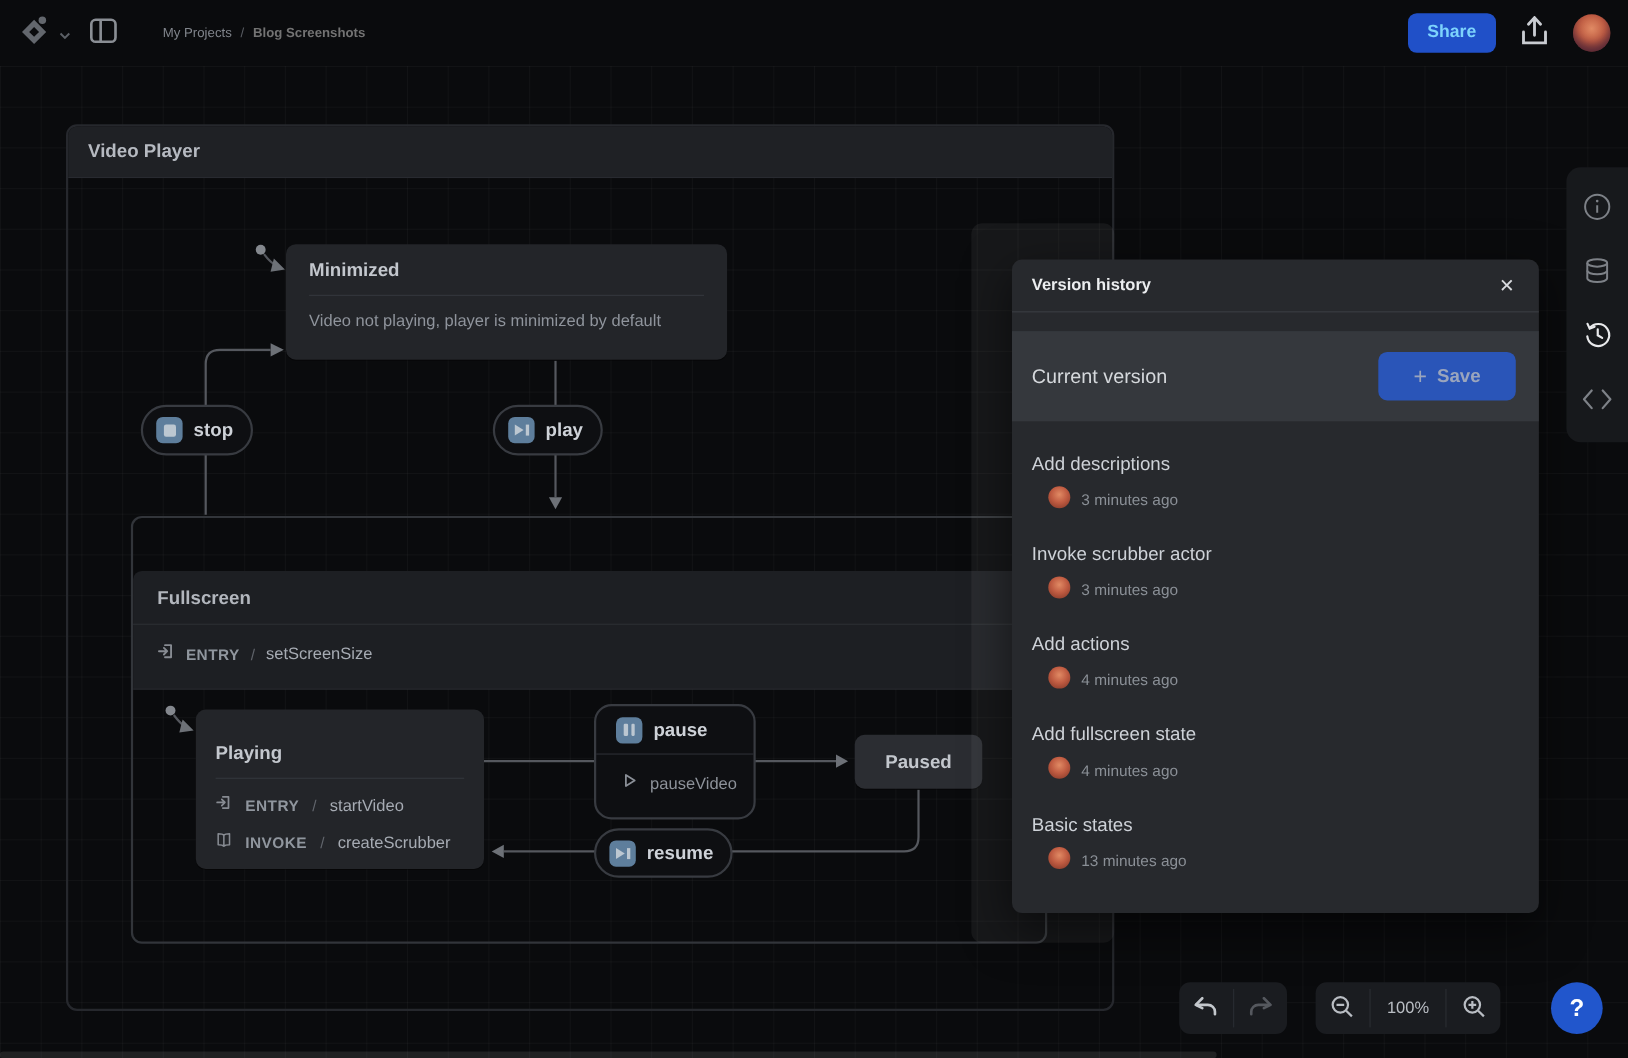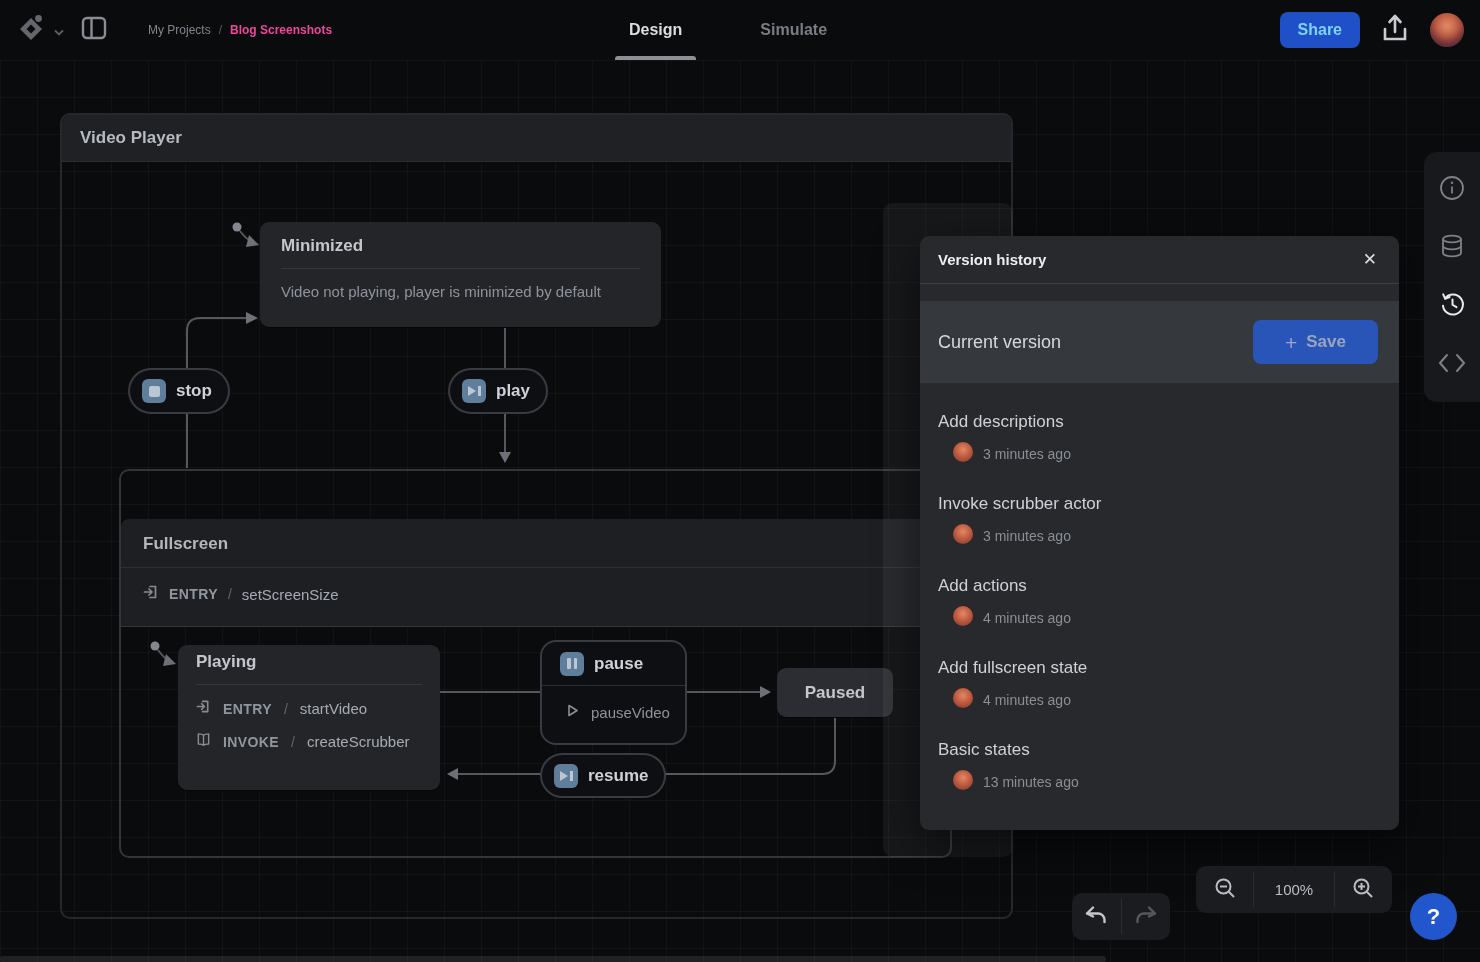--- a/index.html
+++ b/index.html
@@ -19,21 +19,21 @@
     background-size:37px 37px;
     z-index:0;
   }
   
   .topbar{ position:absolute; left:0; top:0; width:1480px; height:60px; z-index:10; }
   .logo-group{ position:absolute; left:16px; top:12px; display:flex; align-items:center; gap:6px; cursor:pointer;}
   .sidebar-toggle{ position:absolute; left:80px; top:16px; width:28px; height:28px; display:flex; align-items:center; justify-content:center; cursor:pointer;}
   .breadcrumb{ position:absolute; left:148px; top:0; height:60px; display:flex; align-items:center; gap:8px; font-size:12px;}
   .breadcrumb .crumb-section{ color:#81858c; }
   .breadcrumb .crumb-sep{ color:#5a5e64; }
-  .breadcrumb .crumb-page{ color:#ec4899; font-weight:600; }
+  .breadcrumb .crumb-page{ color:#737373; font-weight:600; }
   .tabs{ position:absolute; left:615px; top:0; height:60px; display:flex; gap:50px; }
   .tab{ position:relative; display:flex; align-items:center; font-size:16px; font-weight:700; color:#787d84; cursor:pointer; padding:0 14px;}
   .tab.active{ color:#dadde1; }
   .tab.active::after{ content:""; position:absolute; left:0; right:0; bottom:0; height:4px; border-radius:3px 3px 0 0; background:#8d9196; }
   .topbar-right{ position:absolute; right:16px; top:12px; display:flex; align-items:center; gap:22px; }
   .share-btn{ background:#2050c8; color:#7dd3fc; font-size:16px; font-weight:600; border:none; border-radius:8px; padding:9px 18px; cursor:pointer; font-family:inherit;}
   .upload-btn{ background:none; border:none; cursor:pointer; display:flex; }
   .avatar{ width:34px; height:34px; border-radius:50%; background:radial-gradient(circle at 50% 38%, #e08a64 0%, #c05c42 45%, #7e3425 100%); box-shadow: inset 0 -6px 8px rgba(40,20,60,.55); cursor:pointer;}
   
   .canvas{ position:absolute; inset:0; z-index:1; }
@@ -48,21 +48,21 @@
   .minimized-card .card-divider{ margin-top:12px; }
   .card-desc{ font-size:15px; color:#8f949c; margin-top:14px; }
   .fullscreen-card{ position:absolute; left:119px; top:469px; width:833px; height:389px; border:2px solid #32353a; border-radius:10px; z-index:3;}
   .fullscreen-top{ height:108px; background:#1d1f23; border-radius:8px 8px 0 0; border-bottom:1px solid #32353a; padding:15px 22px 0;margin-top:48px;}
   .fullscreen-top .card-title{ color:#b2b6bd; }
   .fullscreen-top .card-divider{ margin:13px -22px 0; background:#2c2f34;}
   .action-row{ display:flex; align-items:center; gap:10px; margin-top:16px; }
   .kw{ font-size:14px; font-weight:700; color:#90969e; letter-spacing:.4px;}
   .kw-sep{ font-size:14px; color:#61656c; }
   .kw-act{ font-size:15px; color:#a6abb3; }
-  .playing-card{ left:178px; top:645px; width:262px; height:145px; padding:7px 18px 0;}
+  .playing-card{ left:178px; top:645px; width:262px; height:145px; padding:30px 18px 0;}
   .playing-card .card-divider{ margin-top:12px; }
   .playing-card .action-row{ margin-top:14px; gap:12px;}
   .paused-card{ left:777px; top:668px; width:116px; height:49px; display:flex; align-items:center; justify-content:center; background:#2b2d32;}
   .event-pill{ position:absolute; background:#0e0f12; border:2px solid #383b41; border-radius:23px; display:flex; align-items:center; gap:10px; padding:0 16px 0 12px; height:46px; z-index:3;}
   .event-label{ font-size:17px; font-weight:600; color:#ced2d8; }
   .evt-icon{ width:24px; height:24px; border-radius:6px; background:#5e7e9c; display:flex; align-items:center; justify-content:center; flex:none;}
   .stop-pill{ left:128px; top:368px; }
   .play-pill{ left:448px; top:368px;align-items:center; }
   .resume-pill{ left:540px; top:753px; height:45px; }
   .pause-card{ position:absolute; left:540px; top:640px; width:147px; height:105px; background:#0e0f12; border:2px solid #383b41; border-radius:16px; z-index:3;}
@@ -91,21 +91,21 @@
   .vh-item-title{ font-size:17px; color:#ced2d8; }
   .vh-item-meta{ display:flex; align-items:flex-end; gap:10px; margin-top:10px;margin-left:15px;}
   .vh-avatar{ width:20px; height:20px; border-radius:50%; background:radial-gradient(circle at 50% 38%, #e08a64 0%, #c05c42 45%, #7e3425 100%); flex:none;}
   .vh-time{ font-size:14px; color:#8a8f96; }
   
   .right-toolbar{ position:absolute; right:0; top:152px; width:56px; height:250px; background:#17191c; border-radius:13px 0 0 13px; z-index:6; display:flex; flex-direction:column; align-items:center; justify-content:space-around; padding:8px 0;}
   .rt-btn{ width:36px; height:36px; display:flex; align-items:center; justify-content:center; background:none; border:none; cursor:pointer;}
   
   .ctrl-group{ position:absolute; height:47px; background:#1a1c20; border-radius:10px; display:flex; align-items:stretch; z-index:6;}
   .undo-redo{ left:1072px; top:893px; width:98px; }
-  .zoom-group{ left:1196px; top:866px; width:196px; }
+  .zoom-group{ left:1196px; top:893px; width:168px; }
   .ctrl-btn{ display:flex; align-items:center; justify-content:center; background:none; border:none; cursor:pointer; flex:1;}
   .ctrl-sep{ width:1px; background:#2a2d32; margin:6px 0;}
   .zoom-value{ flex:1.4; display:flex; align-items:center; justify-content:center; font-size:15px; color:#b9bdc3; }
   .help-btn{ position:absolute; left:1410px; top:893px; width:47px; height:47px; border-radius:50%; background:#2156cc; border:none; color:#fff; font-size:22px; font-weight:700; cursor:pointer; z-index:6; font-family:inherit;}
   .h-scrollbar{ position:absolute; left:0; top:956px; width:1106px; height:6px; background:rgba(255,255,255,.09); border-radius:3px; z-index:7;}
 </style>
 </head>
 <body>
 
 <div class="grid-layer"></div>
@@ -129,24 +129,20 @@
       <svg width="26" height="26" viewBox="0 0 26 26">
         <rect x="2" y="3" width="22" height="20" rx="4" fill="none" stroke="#8a8e94" stroke-width="2.4"></rect>
         <line x1="10.5" y1="3" x2="10.5" y2="23" stroke="#8a8e94" stroke-width="2.4"></line>
       </svg>
     </span>
   </div>
   <div class="breadcrumb">
     <span class="crumb-section">My Projects</span>
     <span class="crumb-sep">/</span>
     <span class="crumb-page">Blog Screenshots</span>
-  </div>
-  <div class="tabs">
-    <div class="tab active">Design</div>
-    <div class="tab">Simulate</div>
   </div>
   <div class="topbar-right">
     <button class="share-btn">Share</button>
     <button class="upload-btn">
       <span>
         <svg width="26" height="30" viewBox="0 0 26 30">
           <path d="M13 2 V18 M13 2 L7.5 8 M13 2 L18.5 8" stroke="#c9ccd1" stroke-width="2.6" fill="none" stroke-linecap="round" stroke-linejoin="round"></path>
           <path d="M3 15 V25 H23 V15" stroke="#c9ccd1" stroke-width="2.6" fill="none" stroke-linecap="round"></path>
         </svg>
       </span>

